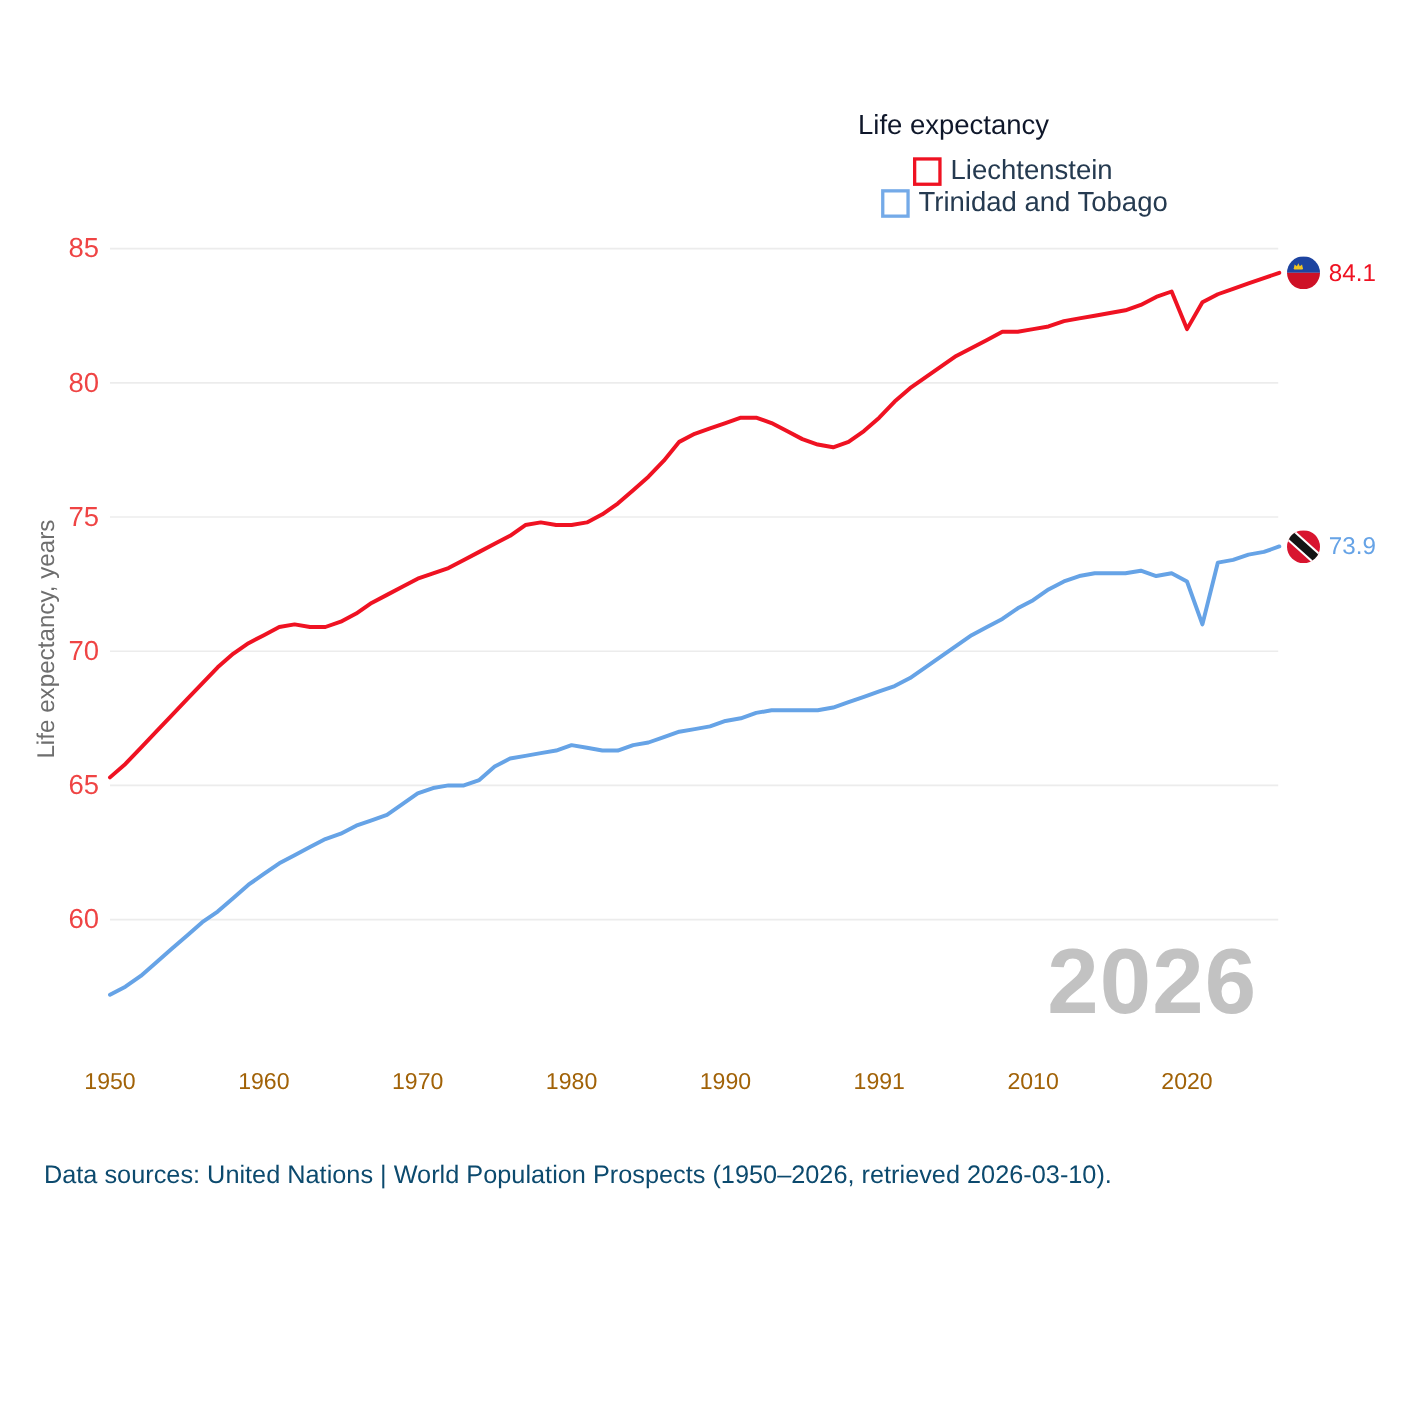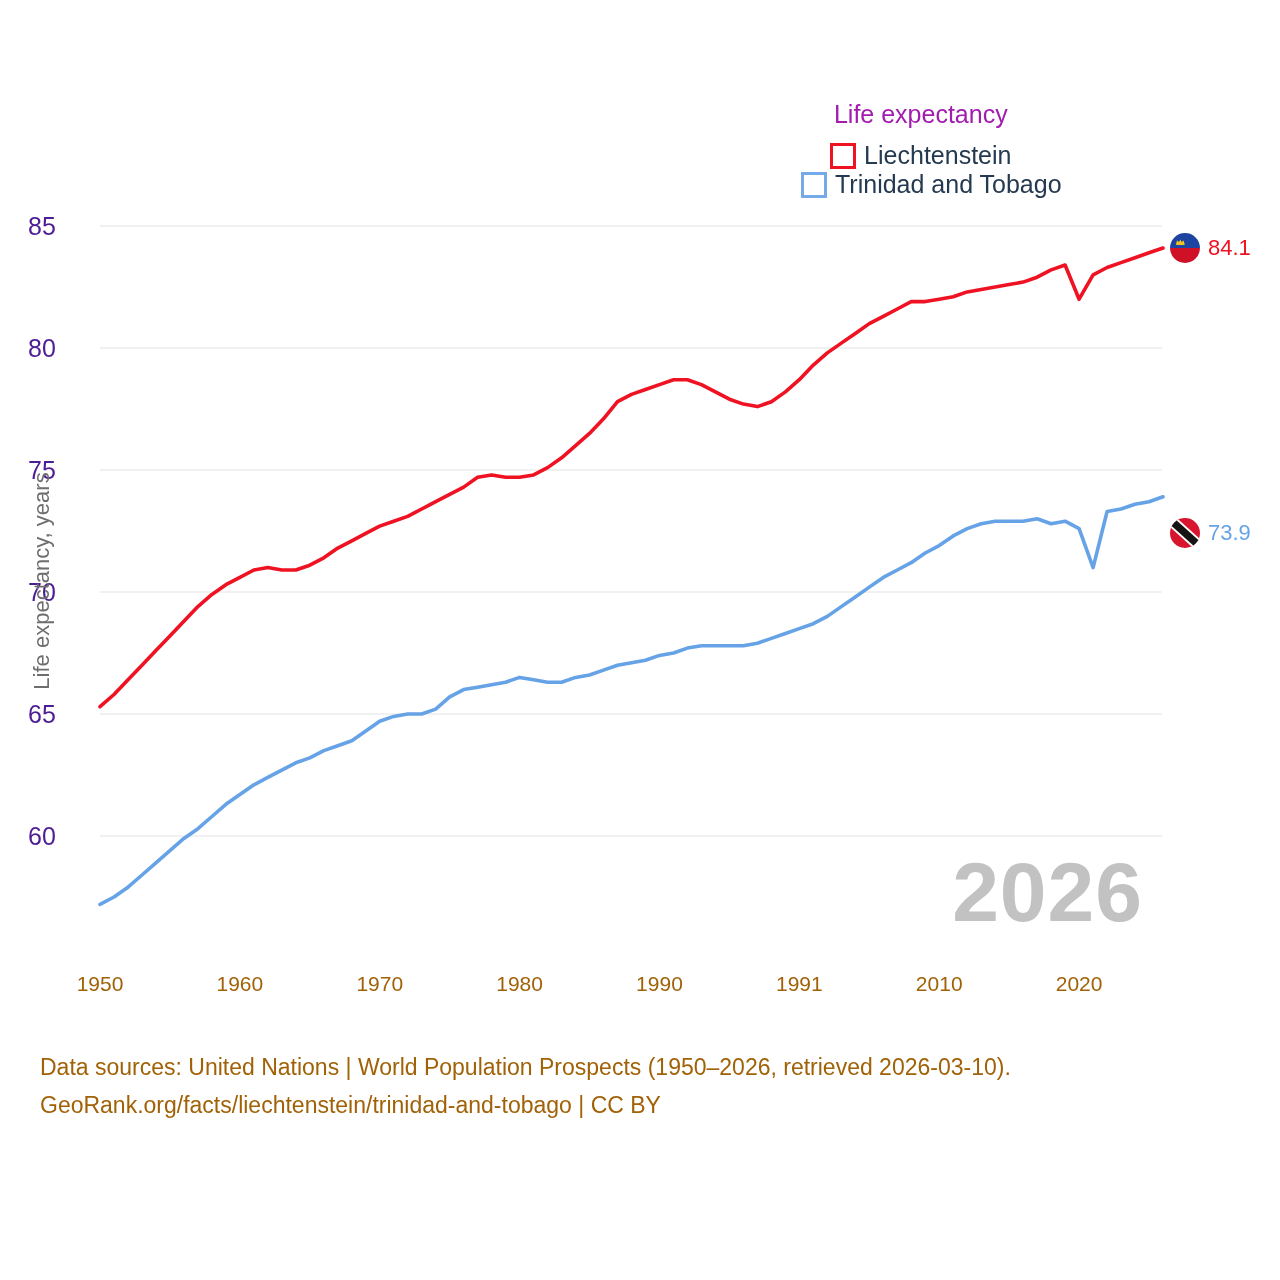--- a/index.html
+++ b/index.html
@@ -2,35 +2,35 @@
 <html><head>
 <meta charset="utf-8">
 <style>
   html,body{margin:0;padding:0;}
   body{
     width:1280px;height:1280px;background:#ffffff;position:relative;overflow:hidden;
     font-family:"Liberation Sans", sans-serif;
   }
   #plot-svg{position:absolute;left:0;top:0;}
   .legend{position:absolute;left:780px;top:100px;}
-  .legend-title{font-size:25px;color:#a21caf;text-align:center;}
+  .legend-title{font-size:25px;color:#0f172a;}
   .legend-row{display:flex;align-items:center;margin-top:12px;flex-direction:column;}
   .legend-item{display:flex;align-items:center;cursor:pointer;}
   .legend-item + .legend-item{margin-left:21px;}
   .swatch{width:20px;height:20px;border:3px solid #000;margin-right:8px;background:#fff;}
   .legend-label{font-size:25px;color:#253a50;white-space:nowrap;}
-  .ytick{position:absolute;left:28px;width:62px;text-align:left;font-size:25px;color:#4c1d95;line-height:30px;}
+  .ytick{position:absolute;left:28px;width:62px;text-align:right;font-size:25px;color:#ef4444;line-height:30px;}
   .xtick{position:absolute;width:96px;text-align:center;top:972px;font-size:21px;color:#a16207;}
   .ylabel{
     position:absolute;left:42px;top:581px;
     transform:translate(-50%,-50%) rotate(-90deg);
     font-size:22px;color:#6e6e6e;white-space:nowrap;
   }
   .watermark{position:absolute;right:137px;top:850px;font-size:84px;font-weight:bold;color:#c2c2c2;line-height:84px;letter-spacing:1px;margin-left:32px;}
-  .footer{position:absolute;left:40px;top:1048px;font-size:23px;color:#a16207;line-height:38px;}
+  .footer{position:absolute;left:40px;top:1048px;font-size:23px;color:#0c4a6e;line-height:38px;}
   .end-label{position:absolute;display:flex;align-items:center;}
   .end-label svg{width:30px;height:30px;display:block;}
   .end-value{font-size:22px;margin-left:8px;white-space:nowrap;}
 </style>
 </head>
 <body>
 
 <svg id="plot-svg" width="1280" height="1280">
     <line x1="100" x2="1162" y1="226" y2="226" stroke="#ececec" stroke-width="1.5"></line>
     <line x1="100" x2="1162" y1="348" y2="348" stroke="#ececec" stroke-width="1.5"></line>
@@ -88,21 +88,21 @@
     <g clip-path="url(#clip-lie)">
       <rect x="0" y="0" width="32" height="16" fill="#1d44a0"></rect>
       <rect x="0" y="16" width="32" height="16" fill="#ce1126"></rect>
       <polygon points="6.5,12 15.5,12 14.6,8 12.4,9.6 11,6.8 9.6,9.6 7.4,8" fill="#f0c420"></polygon>
       <rect x="6.5" y="11" width="9" height="1.8" rx="0.9" fill="#f0c420"></rect>
     </g>
   </svg>
   <span class="end-value" id="end-value-0" style="color: rgb(239, 18, 34);">84.1</span>
 </div>
 
-<div class="end-label" id="end-label-1" style="left: 1170px; top: 481.84px; margin-top: 36px;">
+<div class="end-label" id="end-label-1" style="left: 1170px; top: 481.84px;">
   <svg viewBox="0 0 32 32">
     <defs>
         <clipPath id="clip-tto">
           <circle cx="16" cy="16" r="16"></circle>
         </clipPath>
       </defs>
     <g clip-path="url(#clip-tto)">
       <rect x="0" y="0" width="32" height="32" fill="#d8152f"></rect>
       <g transform="rotate(42 16 16)">
         <rect x="-10" y="10" width="52" height="12" fill="#ffffff"></rect>
@@ -110,14 +110,13 @@
       </g>
     </g>
   </svg>
   <span class="end-value" id="end-value-1" style="color: rgb(102, 163, 230);">73.9</span>
 </div>
 
 <div class="watermark">2026</div>
 
 <div class="footer">
   <div>Data sources: United Nations | World Population Prospects (1950–2026, retrieved 2026-03-10).</div>
-  <div>GeoRank.org/facts/liechtenstein/trinidad-and-tobago | CC BY</div>
 </div>
 
 </body></html>

